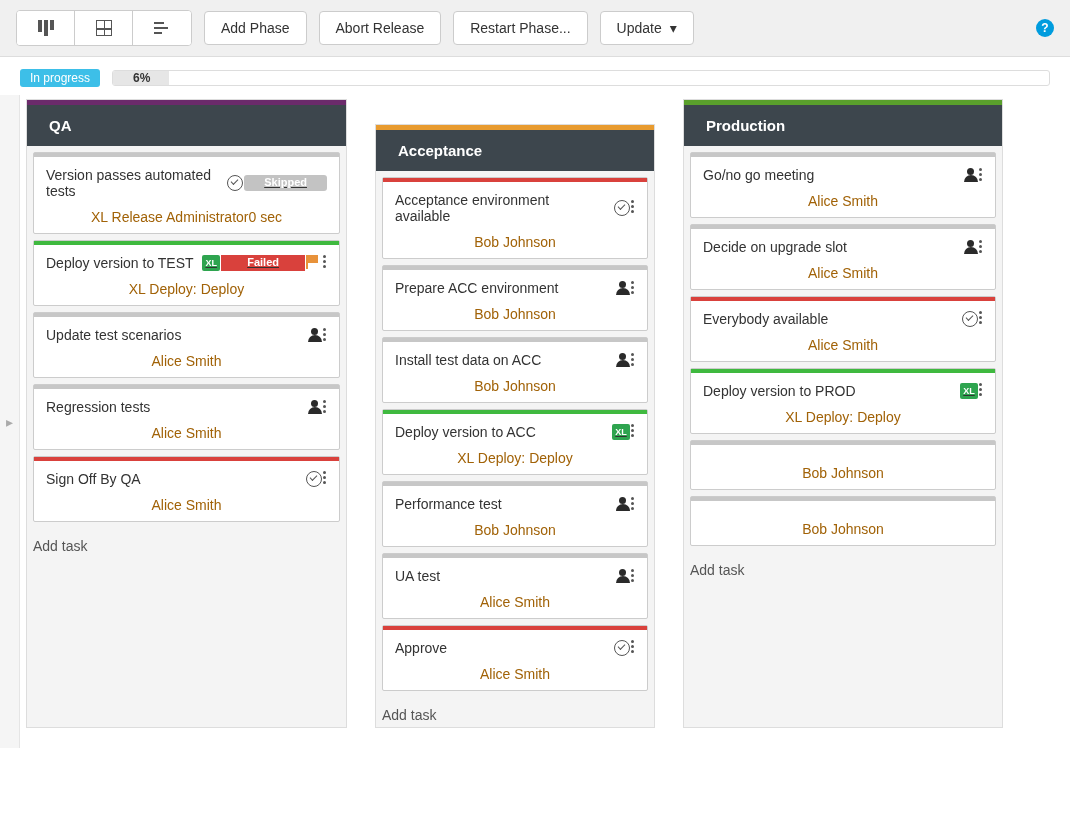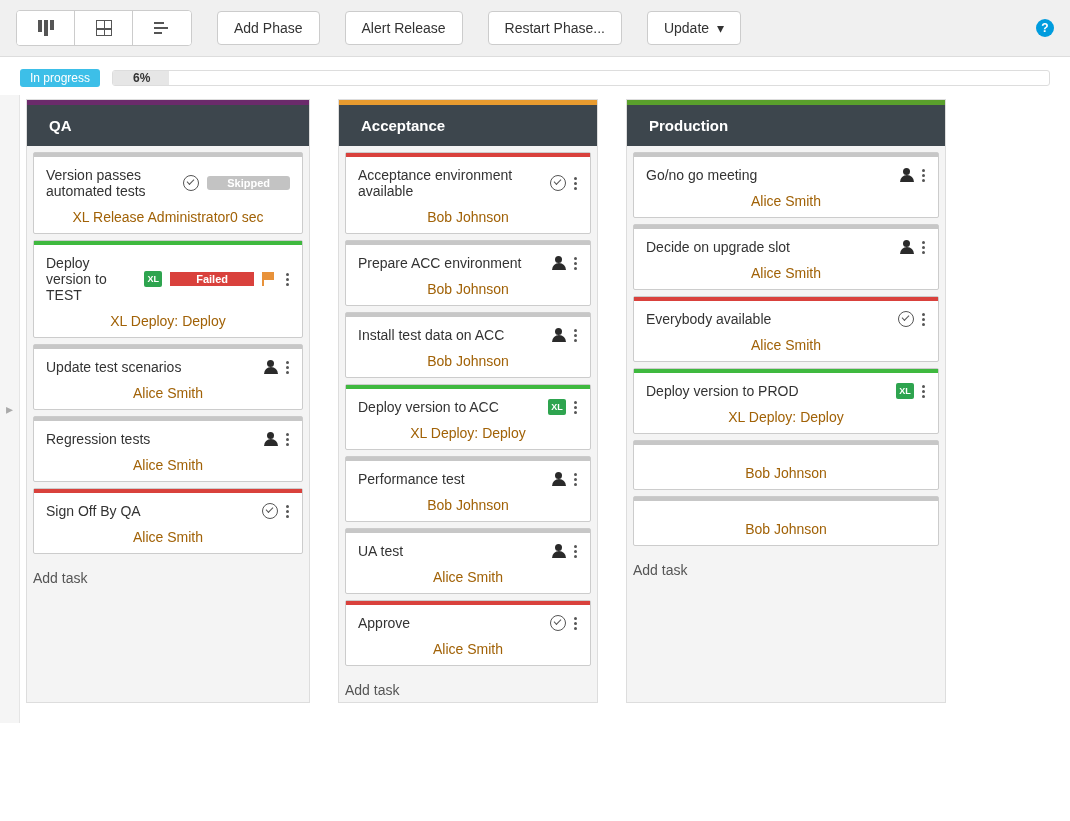--- a/index.html
+++ b/index.html
@@ -1,52 +1,52 @@
 <!DOCTYPE html>
 <html><head>
 <meta charset="utf-8">
 <style>
   * { box-sizing: border-box; margin: 0; padding: 0; }
   body { font-family: -apple-system, BlinkMacSystemFont, "Segoe UI", Arial, sans-serif; background: #fff; color: #333; font-size: 14px; }
   
-  .toolbar { background: #f0f0f0; border-bottom: 1px solid #ddd; padding: 10px 16px; display: flex; align-items: center; gap: 25px; }
+  .toolbar { background: #f0f0f0; border-bottom: 1px solid #ddd; padding: 10px 16px; display: flex; align-items: center; gap: 12px; }
   .view-toggle { display: flex; border: 1px solid #ccc; border-radius: 4px; overflow: hidden; background:#fff; }
   .view-toggle button { width: 58px; height: 34px; border: none; background: #fff; cursor: pointer; display:flex; align-items:center; justify-content:center; border-right:1px solid #ccc; }
   .view-toggle button:last-child { border-right:none; }
   .view-toggle button.active { background: #fff; }
   .tb-btn { height: 34px; padding: 0 16px; background: #fff; border: 1px solid #ccc; border-radius: 4px; cursor: pointer; font-size: 14px; color:#333; }
   .tb-btn .caret { margin-left:4px; }
   .help { margin-left:auto; width:18px; height:18px; border-radius:50%; background:#009cde; color:#fff; font-size:12px; font-weight:bold; display:flex; align-items:center; justify-content:center; cursor:pointer; }
   
   .status-row { padding: 12px 20px 8px; display:flex; align-items:center; gap:12px; }
   .status-badge { background:#3dbfe8; color:#fff; padding:2px 10px; border-radius:3px; font-size:12px; font-weight:400; }
   .progress-wrap { flex:1; height:16px; border:1px solid #ddd; border-radius:3px; background:#fff; position:relative; overflow:hidden; }
   .progress-fill { height:100%; background:#e6e6e6; }
   .progress-text { position:absolute; left:20px; top:0; font-size:12px; font-weight:600; color:#333; line-height:14px; }
   
   .board-area { display:flex; }
   .collapse-handle { width:20px; background:#f5f5f5; border-right:1px solid #e5e5e5; display:flex; align-items:center; justify-content:center; cursor:pointer; color:#aaa; min-height:500px; }
   .board { flex:1; display:flex; gap:28px; padding:4px 0 20px 6px; overflow-x:auto; }
   
-  .phase { width:284px; flex-shrink:0; border:1px solid #ddd; background:#f4f4f4; display:flex; flex-direction:column; }
-  .phase:nth-child(2) { width:260px; }
+  .phase { width:321px; flex-shrink:0; border:1px solid #ddd; background:#f4f4f4; display:flex; flex-direction:column; }
+  .phase:nth-child(2) { width:280px;margin-top:25px; }
   .phase:nth-child(3) { width:320px; }
   .phase-top { height:5px; }
   .phase-header { background:#3d464d; color:#fff; padding:12px 22px; font-size:15px; font-weight:600; }
   .phase-body { padding:6px; display:flex; flex-direction:column; gap:6px; }
   
   .task { background:#fff; border:1px solid #ccc; border-radius:2px; }
   .task-top { height:4px; background:#c7c7c7; }
   .task-top.green { background:#3fb93f; }
   .task-top.red { background:#d9413c; }
   .task-content { padding:10px 12px 8px; }
   .task-row1 { display:flex; align-items:center; gap:8px; }
   .task-title { flex:1; color:#333; font-size:14px; }
   .task-row2 { margin-top:10px; display:flex; justify-content:center; color:#a16207; font-size:14px; }
-  .task-icons { display:flex; align-items:center; gap:8px; }
+  .task-icons { display:flex; gap:1px;text-decoration:underline; }
   
   .badge-skipped { background:#c3c3c3; color:#fff; padding:1px 20px; border-radius:3px; font-size:11px; font-weight:600; }
   .badge-failed { background:#d9413c; color:#fff; padding:1px 26px; border-radius:0; font-size:11px; font-weight:600; }
   
   .ico-dots { width:4px; display:flex; flex-direction:column; gap:2px; cursor:pointer; }
   .ico-dots span { width:3px; height:3px; background:#555; border-radius:50%; }
   .ico-user { width:14px; height:14px; position:relative; }
   .ico-user::before { content:""; position:absolute; top:0; left:3px; width:7px; height:7px; background:#2a2a2a; border-radius:50%; }
   .ico-user::after { content:""; position:absolute; bottom:0; left:0; width:14px; height:7px; background:#2a2a2a; border-radius:7px 7px 0 0; }
   .ico-check { width:16px; height:16px; border:1.5px solid #555; border-radius:50%; position:relative; }
@@ -85,21 +85,21 @@
       </button>
     <button>
         <span class="vi vi-list">
           <span></span>
           <span></span>
           <span></span>
         </span>
       </button>
   </div>
   <button class="tb-btn">Add Phase</button>
-  <button class="tb-btn">Alert Release</button>
+  <button class="tb-btn">Abort Release</button>
   <button class="tb-btn">Restart Phase...</button>
   <button class="tb-btn"><span>Update</span> <span class="caret">▾</span></button>
   <div class="help">?</div>
 </div>
 
 <div class="status-row">
   <span class="status-badge">In progress</span>
   <div class="progress-wrap">
     <div class="progress-fill" id="progress-fill" style="width: 6%;"></div>
     <span class="progress-text">6%</span>

